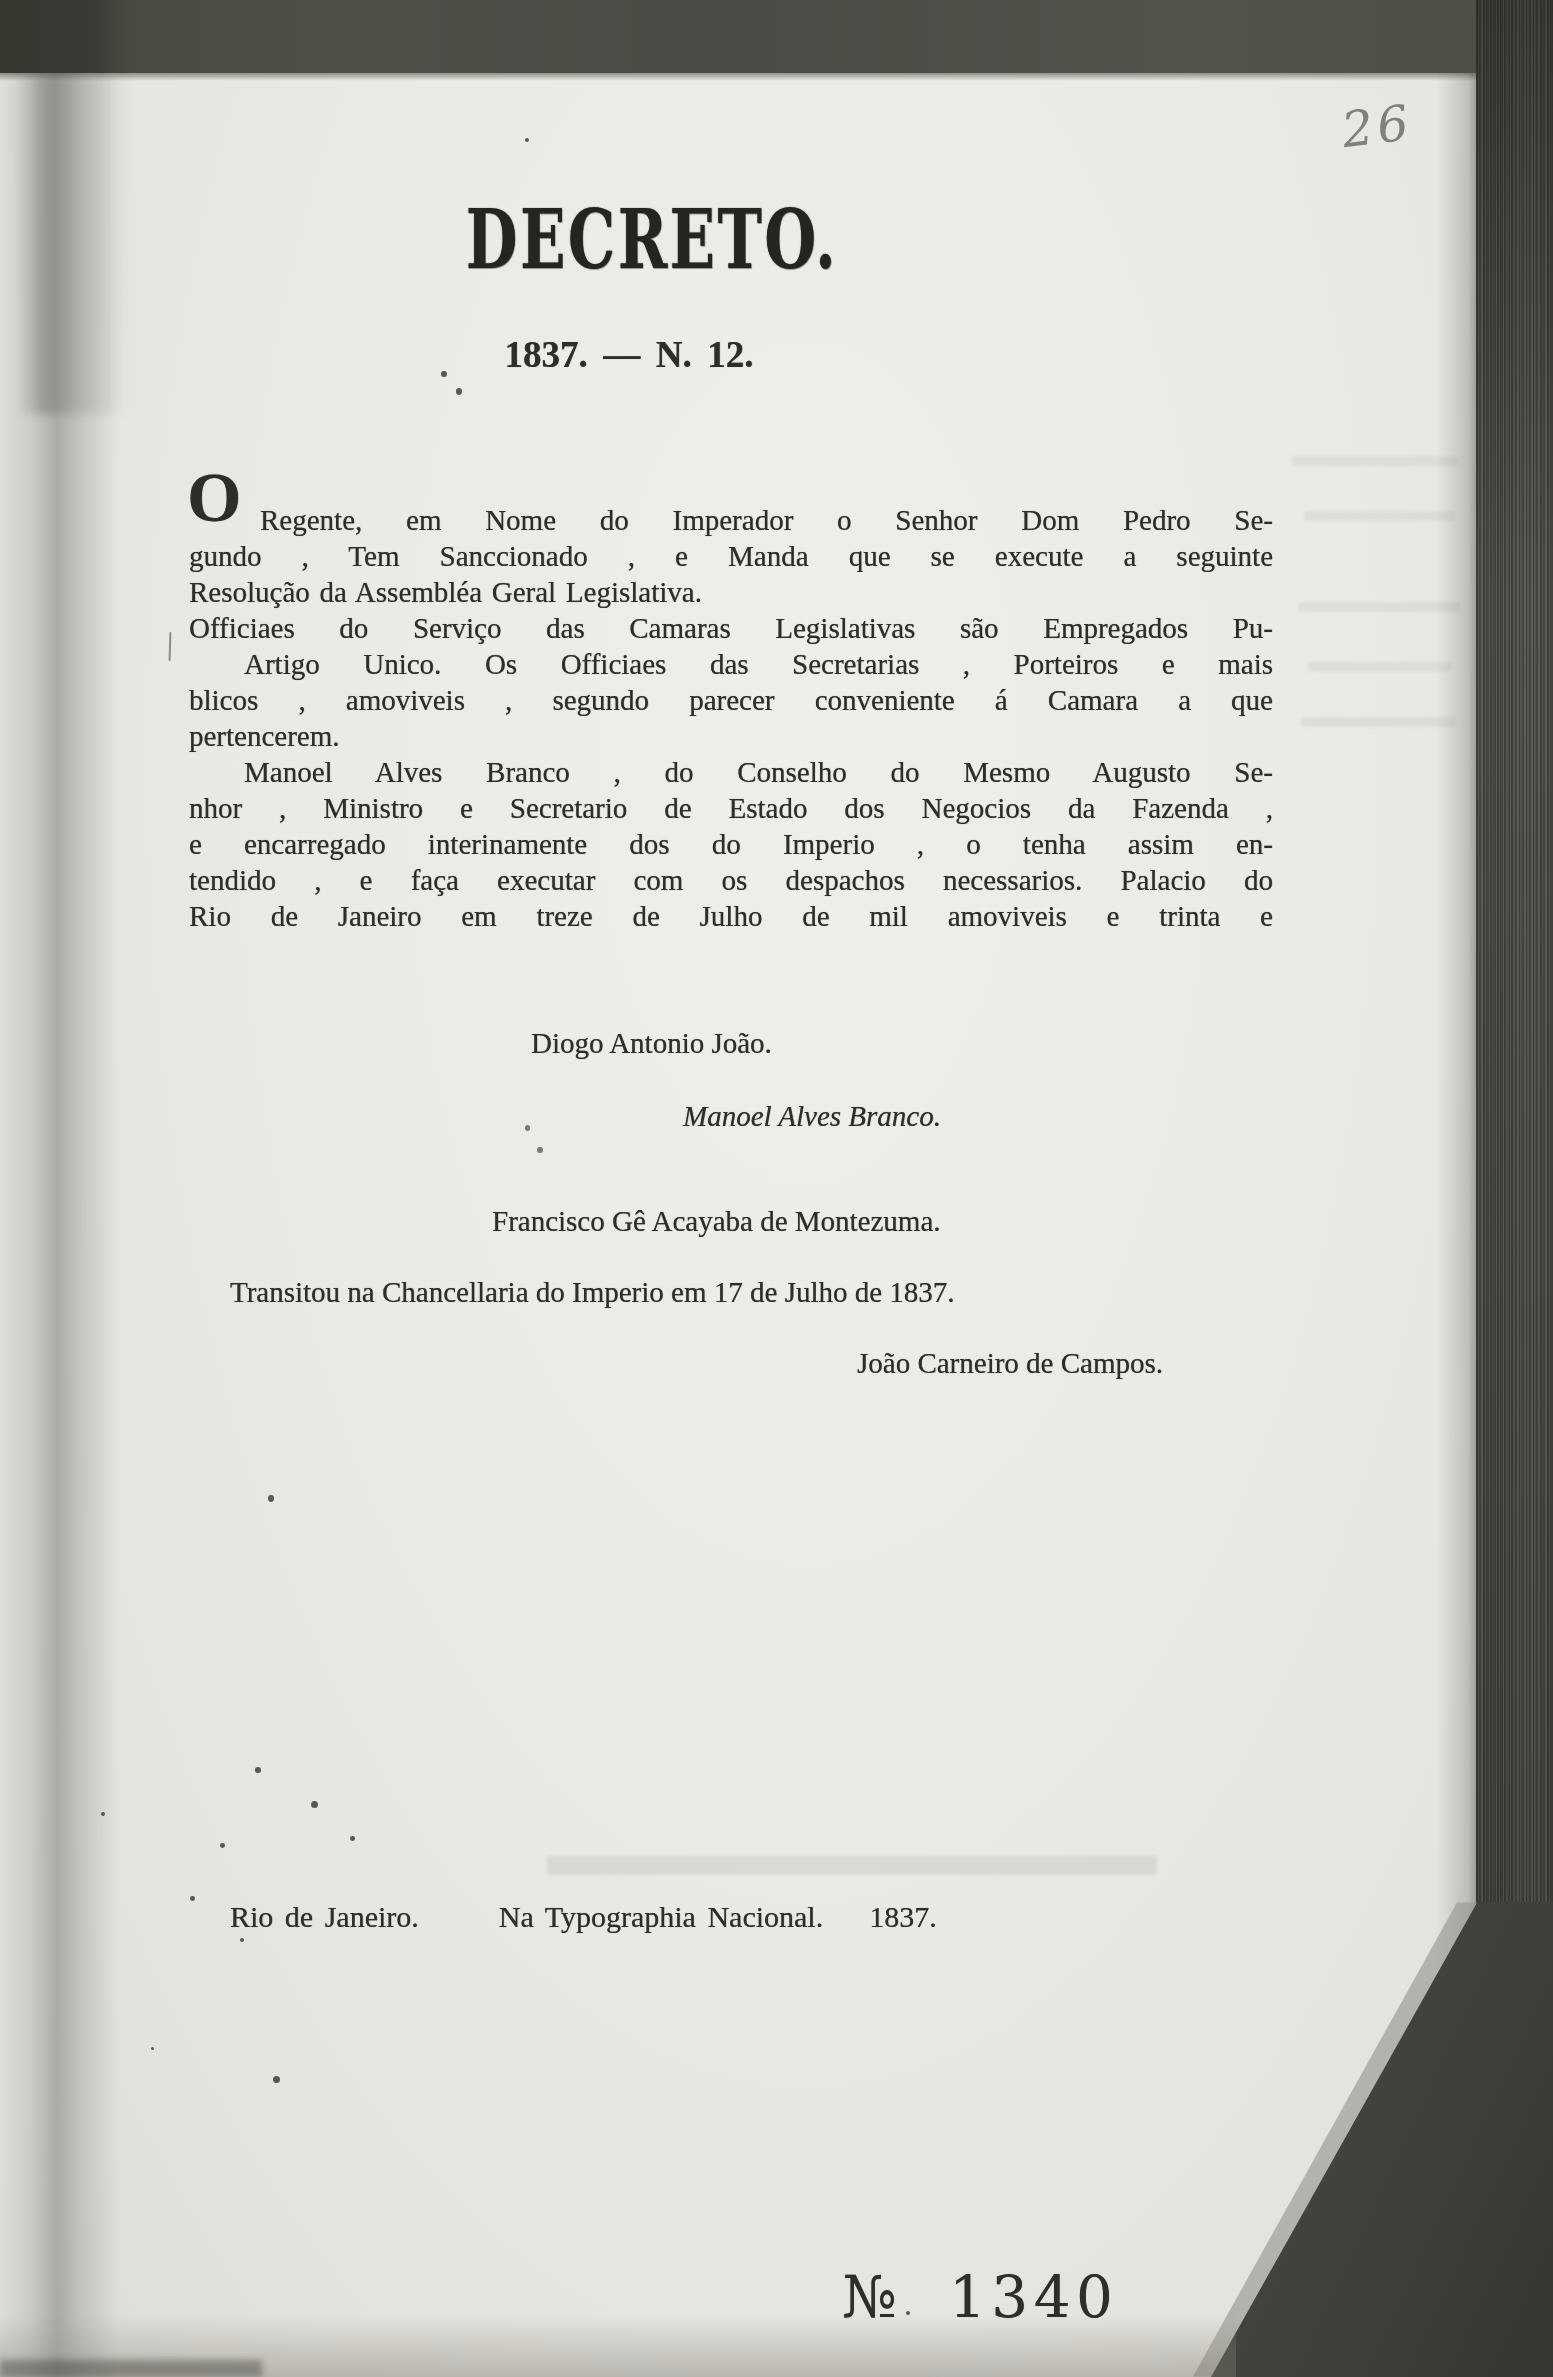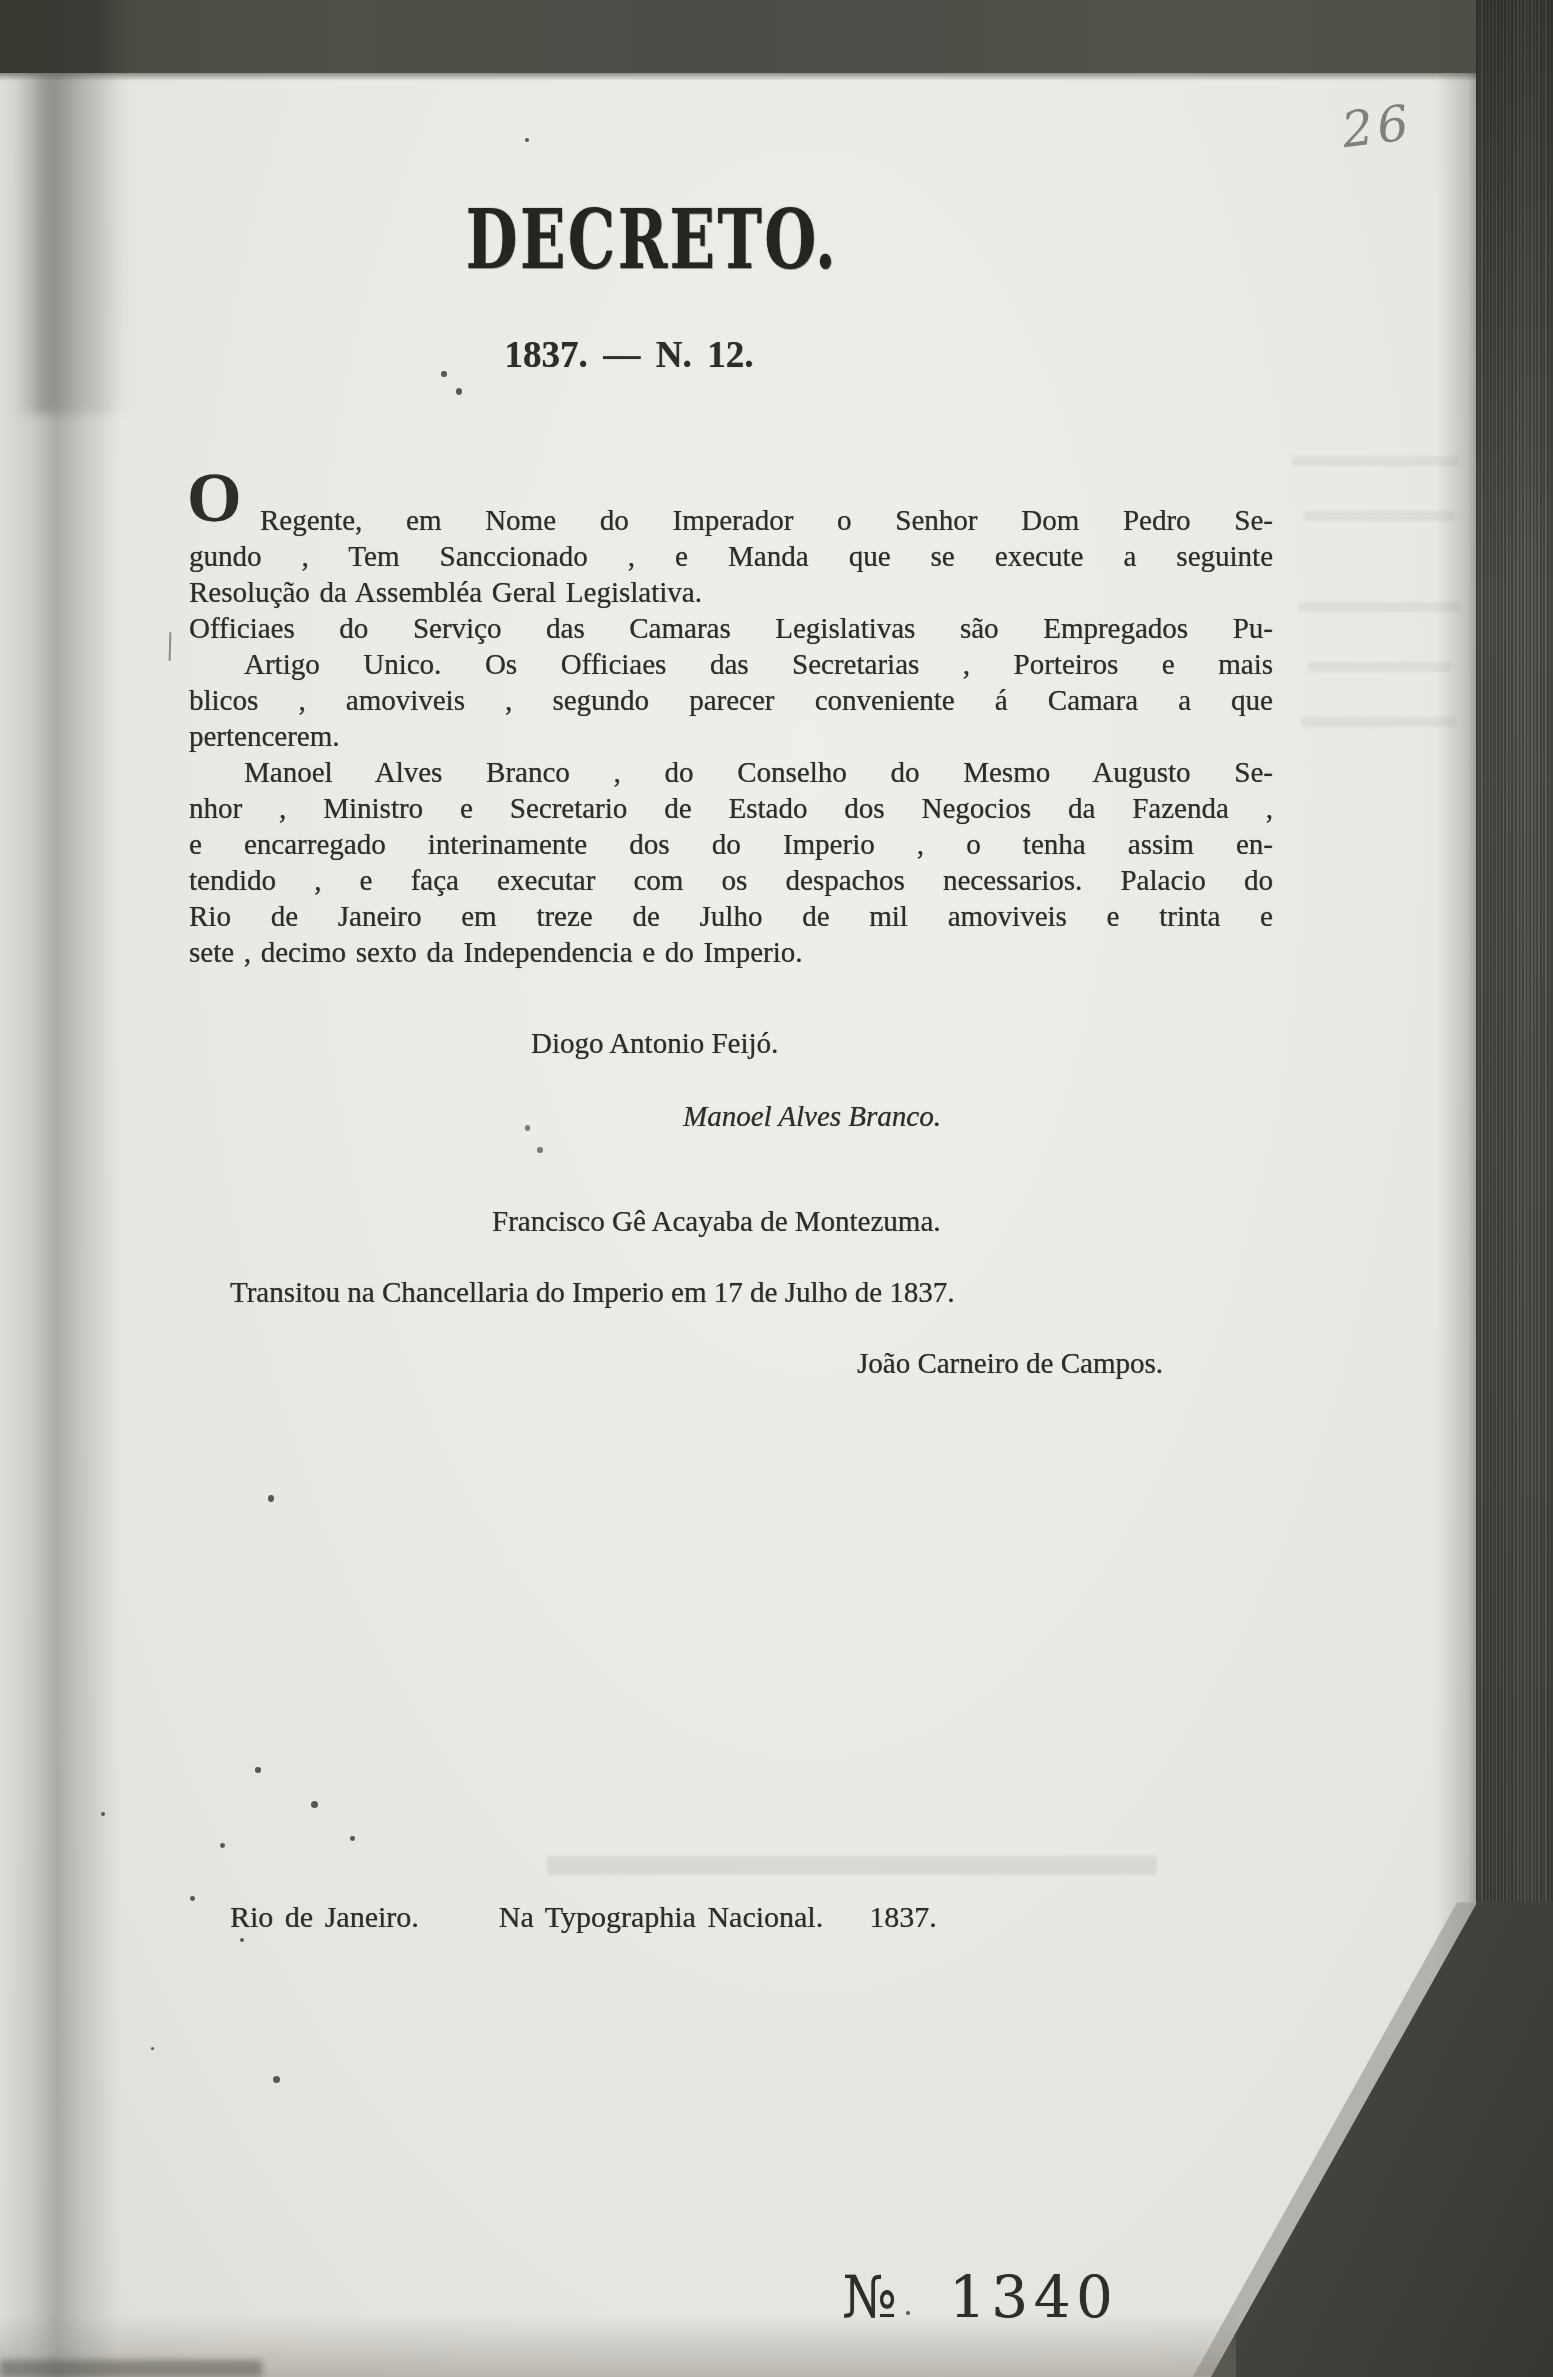--- a/index.html
+++ b/index.html
@@ -115,24 +115,23 @@
     <div class="bline last">Resolução da Assembléa Geral Legislativa.</div>
     <div class="bline">Officiaes do Serviço das Camaras Legislativas são Empregados Pu-</div>
     <div class="bline indent">Artigo Unico. Os Officiaes das Secretarias , Porteiros e mais</div>
     <div class="bline">blicos , amoviveis , segundo parecer conveniente á Camara a que</div>
     <div class="bline last">pertencerem.</div>
     <div class="bline indent">Manoel Alves Branco , do Conselho do Mesmo Augusto Se-</div>
     <div class="bline">nhor , Ministro e Secretario de Estado dos Negocios da Fazenda ,</div>
     <div class="bline">e encarregado interinamente dos do Imperio , o tenha assim en-</div>
     <div class="bline">tendido , e faça executar com os despachos necessarios. Palacio do</div>
     <div class="bline">Rio de Janeiro em treze de Julho de mil amoviveis e trinta e</div>
-    <div class="bline last">sete , decimo sexto da Independencia e do Imperio.</div>
   </div>
 
-  <div class="sig inked" style="left:531px;top:1027px;">Diogo Antonio Feijó.</div>
+  <div class="sig inked" style="left:531px;top:1027px;">Diogo Antonio João.</div>
   <div class="sig inked italic" style="left:683px;top:1100px;">Manoel Alves Branco.</div>
   <div class="sig inked" style="left:492px;top:1205px;">Francisco Gê Acayaba de Montezuma.</div>
   <div class="sig inked" style="left:230px;top:1276px;">Transitou na Chancellaria do Imperio em 17 de Julho de 1837.</div>
   <div class="sig inked" style="left:857px;top:1347px;">João Carneiro de Campos.</div>
 
   <div class="imprint inked">
     <span>Rio de Janeiro.</span><span class="g1">Na Typographia Nacional.</span><span class="g2">1837.</span>
   </div>
 
   <div class="stamp">

